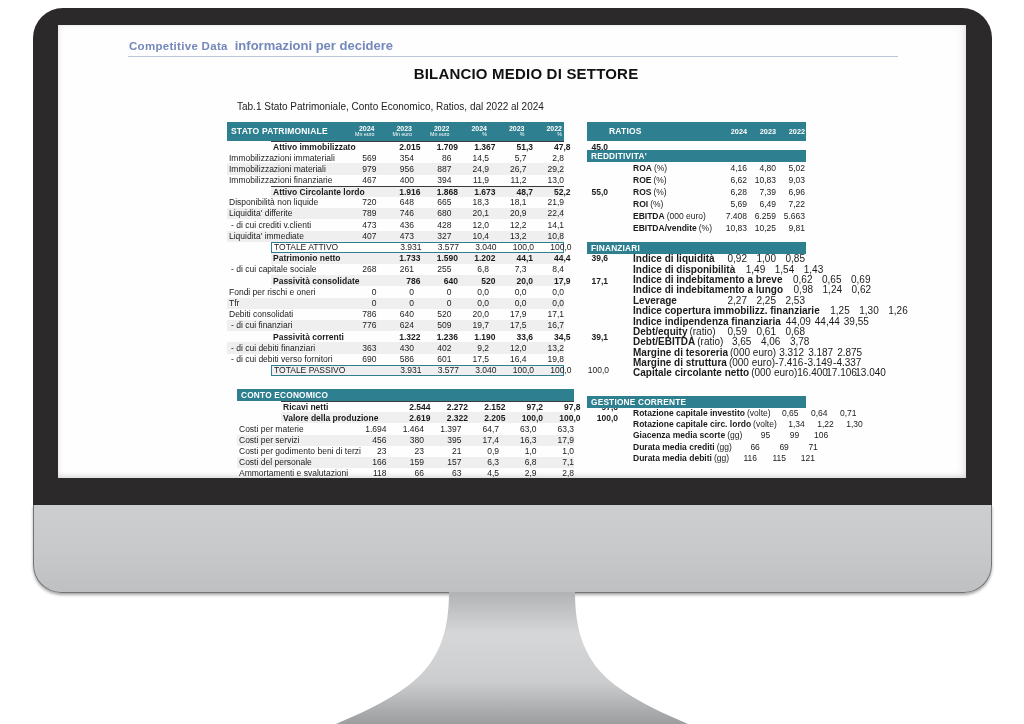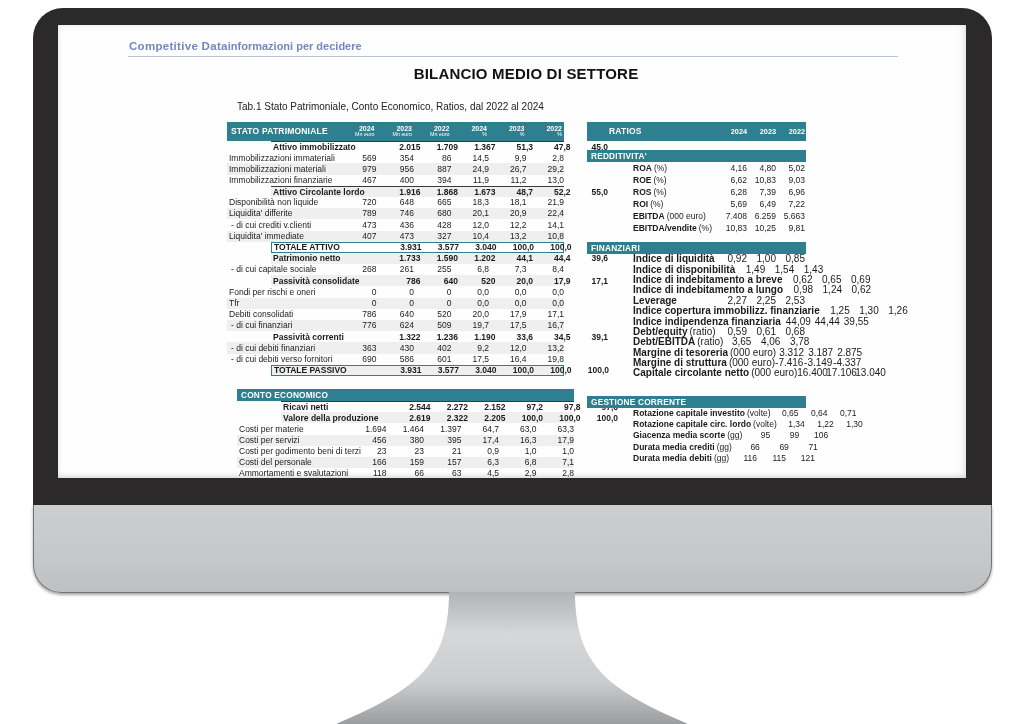--- a/index.html
+++ b/index.html
@@ -14,41 +14,41 @@
     background:linear-gradient(180deg,#cdced0 0%,#c7c8ca 55%,#bfc0c2 100%);
     border:1px solid #737373;border-top:none;border-radius:0 0 28px 28px;
     box-shadow:0 2px 3px rgba(0,0,0,0.35);}
   .stand{position:absolute;left:0;top:592px;width:1024px;height:132px;}
   .screen{position:absolute;left:58px;top:25px;width:908px;height:453px;background:#fefefe;
     box-shadow:inset -4px 0 8px rgba(0,0,0,0.05), inset 0 -2px 5px rgba(0,0,0,0.12);
     overflow:hidden;}
   
   .brand{position:absolute;left:71px;top:11px;color:var(--brand_blue,#7488bb);white-space:nowrap;}
   .brand-name{font-size:11.5px;font-weight:bold;letter-spacing:0.3px;}
-  .brand-tag{font-size:11px;font-weight:bold;}
+  .brand-tag{font-size:13px;font-weight:bold;margin-left:7px;}
   .brand-rule{position:absolute;left:70px;top:31px;width:770px;height:1px;background:var(--rule_blue,#b9c6d6);}
   .title{position:absolute;left:0;top:40px;width:100%;box-sizing:border-box;padding-left:28px;
     text-align:center;font-size:15px;font-weight:bold;letter-spacing:0.2px;color:#111;}
   .subtitle{position:absolute;left:179px;top:76px;font-size:10px;color:#222;}
   
   .tbl{position:absolute;font-size:8.5px;line-height:1;}
   .bar{height:12px;background:var(--teal,#2e7f8f);color:#fff;font-weight:bold;font-size:8.3px;
     display:flex;align-items:center;padding-left:4px;box-sizing:border-box;letter-spacing:0.2px;}
   .thead{background:var(--teal,#2e7f8f);color:#fff;display:flex;height:19px;box-sizing:border-box;}
   .thead .t{flex:1;font-weight:bold;font-size:8.5px;padding:5px 0 0 4px;letter-spacing:0.2px;}
   .thead .col{width:37.5px;flex-shrink:0;text-align:right;display:flex;flex-direction:column;
     justify-content:center;padding-right:2px;box-sizing:border-box;}
   .thead .col .y{font-weight:bold;font-size:7px;}
   .thead .col .u{font-size:5.3px;}
   .row{display:flex;align-items:center;height:11.2px;box-sizing:border-box;}
   .row .lbl{width:112px;flex-shrink:0;white-space:nowrap;overflow:visible;padding-left:2px;box-sizing:border-box;}
   .row .val{width:37.5px;flex-shrink:0;text-align:right;}
   .row.b{font-weight:bold;margin-left:44px;}
   .row.tb{border-top:1px solid #3a3a3a;}
-  .row.total{border:1.5px solid var(--teal,#2e7f8f);font-weight:bold;}
+  .row.total{border:1.5px solid var(--teal,#2e7f8f);font-weight:normal;}
   .row.sub .lbl{padding-left:4px;}
   .zebra1 > .row:nth-child(2n+3){background:var(--row_alt,#efefef);}
   .zebra2 > .row:nth-child(even){background:var(--row_alt,#efefef);}
   .tbl-sp{left:169px;top:97px;width:337px;}
   .tbl-ce{left:179px;top:364px;width:337px;}
   
   .tbl-ratios{left:529px;top:97px;width:219px;}
   .thead2{background:var(--teal,#2e7f8f);color:#fff;display:flex;height:19px;align-items:center;box-sizing:border-box;}
   .thead2 .t{flex:1;font-weight:bold;font-size:8.5px;padding-left:22px;letter-spacing:0.2px;}
   .thead2 .col-y{width:29px;flex-shrink:0;text-align:right;font-weight:bold;font-size:7.3px;padding-right:1px;box-sizing:border-box;}
@@ -125,21 +125,21 @@
 </div>
     </div>
     <div class="zebra1">
   <div class="row b tb">
     <span class="lbl">Attivo immobilizzato</span>
     <span style="display:contents"><span class="val">2.015</span><span class="val">1.709</span><span class="val">1.367</span><span class="val">51,3</span><span class="val">47,8</span><span class="val">45,0</span></span>
   </div>
 
   <div class="row">
     <span class="lbl">Immobilizzazioni immateriali</span>
-    <span style="display:contents"><span class="val">569</span><span class="val">354</span><span class="val">86</span><span class="val">14,5</span><span class="val">9,9</span><span class="val">2,8</span></span>
+    <span style="display:contents"><span class="val">569</span><span class="val">354</span><span class="val">86</span><span class="val">14,5</span><span class="val">5,7</span><span class="val">2,8</span></span>
   </div>
 
   <div class="row">
     <span class="lbl">Immobilizzazioni materiali</span>
     <span style="display:contents"><span class="val">979</span><span class="val">956</span><span class="val">887</span><span class="val">24,9</span><span class="val">26,7</span><span class="val">29,2</span></span>
   </div>
 
   <div class="row">
     <span class="lbl">Immobilizzazioni finanziarie</span>
     <span style="display:contents"><span class="val">467</span><span class="val">400</span><span class="val">394</span><span class="val">11,9</span><span class="val">11,2</span><span class="val">13,0</span></span>

